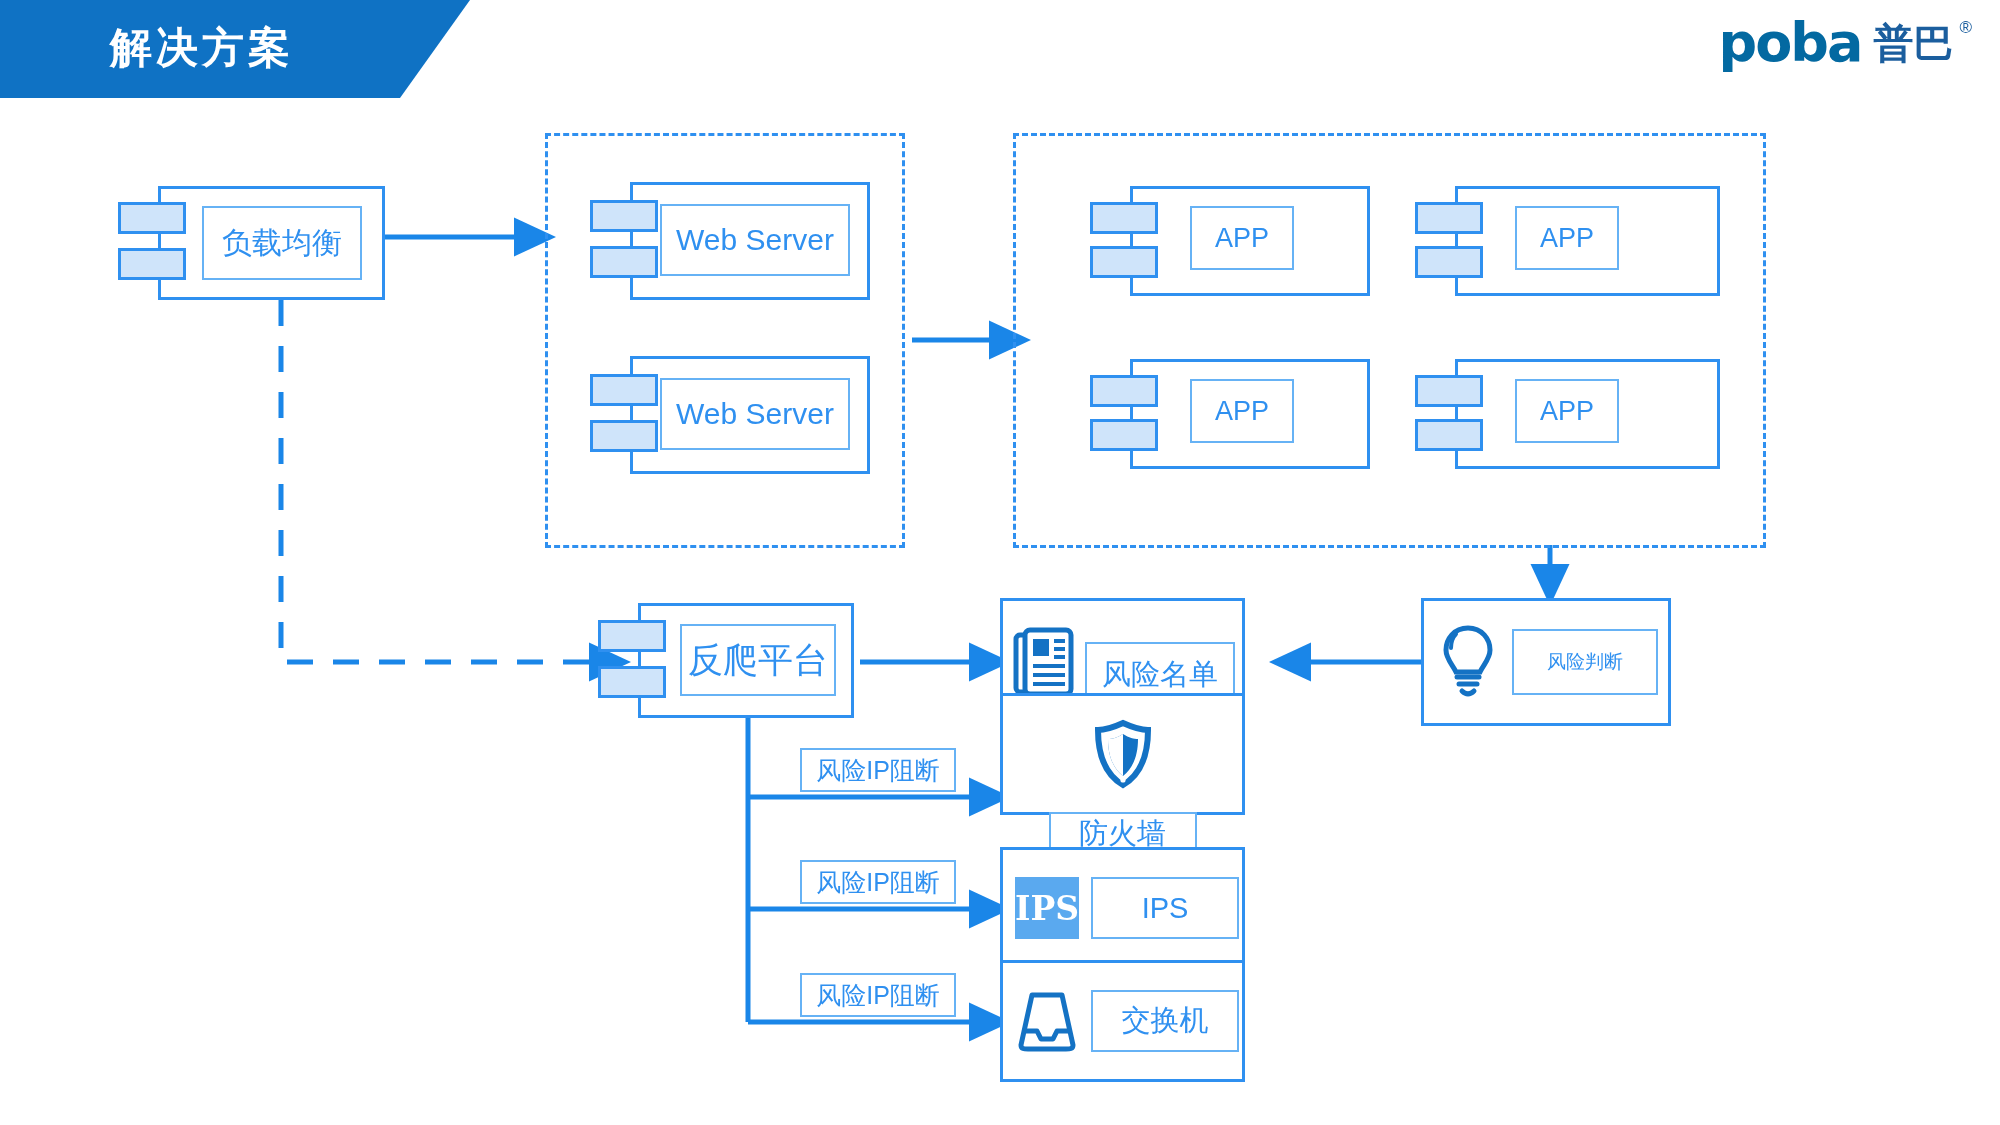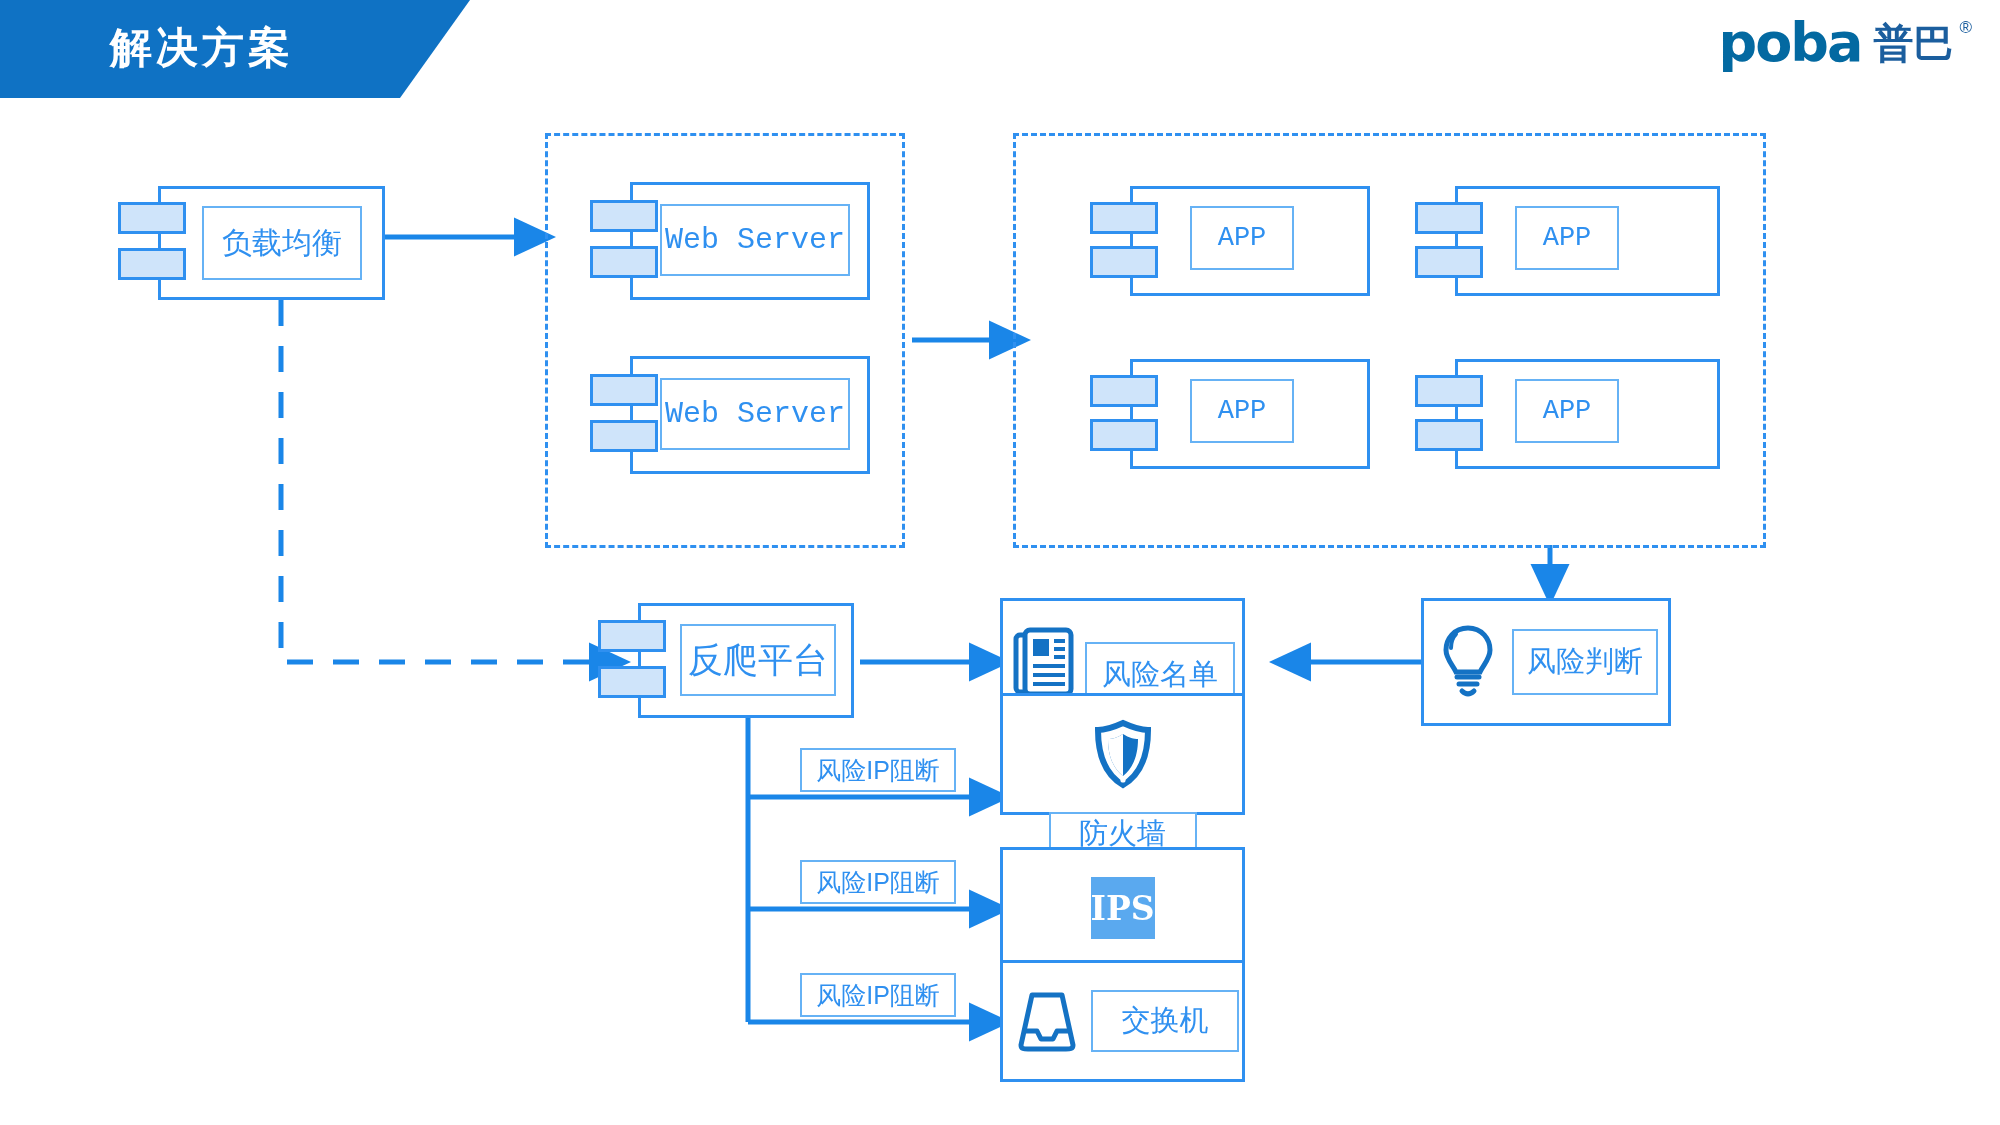--- a/index.html
+++ b/index.html
@@ -51,21 +51,21 @@
   
   .zone{
     position:absolute;
     border:3px dashed #2f90f0;
     box-sizing:border-box;
     z-index:1;
   }
 
   
   .uml{
-    position:absolute;z-index:2;font-family:Liberation Mono, monospace;
+    position:absolute;z-index:2;
   }
   .uml-body{
     position:absolute;left:40px;top:0;right:0;bottom:0;
     border:3px solid #2f90f0;background:#ffffff;box-sizing:border-box;
   }
   .uml-label{
     position:absolute;
     border:2px solid #66b2f5;background:#ffffff;box-sizing:border-box;
     display:flex;align-items:center;justify-content:center;
     color:#2f90f0;white-space:nowrap;
@@ -225,42 +225,42 @@
   <div class="devbox" style="left:1421px;top:598px;width:250px;height:128px;">
     <div class="icon" style="width:88px;height:100%;">
       <svg width="56" height="78" viewBox="0 0 56 78">
         <path d="M28 5 C14 5 6 16 6 27 C6 36 13 42 16 49 L40 49 C43 42 50 36 50 27 C50 16 42 5 28 5 Z" fill="none" stroke="#1472c4" stroke-width="5"></path>
         <path d="M16 11 C12 15 11 20 11 25" fill="none" stroke="#1472c4" stroke-width="4" stroke-linecap="round"></path>
         <path d="M17 54 L39 54" stroke="#1472c4" stroke-width="5" stroke-linecap="round"></path>
         <path d="M19 61 L37 61" stroke="#1472c4" stroke-width="5" stroke-linecap="round"></path>
         <path d="M22 68 Q28 74 34 68" fill="none" stroke="#1472c4" stroke-width="5" stroke-linecap="round"></path>
       </svg>
     </div>
-    <div class="devlabel" style="width:146px;height:66px;font-size:29px;">风险判断</div>
+    <div class="devlabel" style="width:146px;height:66px;font-size:19px;">风险判断</div>
   </div>
 
   <div class="wirelabel" style="left:800px;top:748px;width:156px;height:44px;">风险IP阻断</div>
   <div class="wirelabel" style="left:800px;top:860px;width:156px;height:44px;">风险IP阻断</div>
   <div class="wirelabel" style="left:800px;top:973px;width:156px;height:44px;">风险IP阻断</div>
 
   <div class="devbox" style="left:1000px;top:693px;width:245px;height:122px;flex-direction:column;">
     <div class="icon" style="width:88px;height:100%;">
       <svg width="62" height="70" viewBox="0 0 62 70">
         <path d="M31 4 C20 9 12 11 6 11 C6 38 14 56 31 66 C48 56 56 38 56 11 C50 11 42 9 31 4 Z" fill="none" stroke="#1472c4" stroke-width="6"></path>
         <path d="M31 15 C25 19 20 20 16 20 C16 38 22 50 31 57 C40 50 46 38 46 20 C42 20 37 19 31 15 Z" fill="#1472c4" stroke="none"></path>
         <path d="M31 15 C25 19 20 20 16 20 C16 38 22 50 31 57 Z" fill="#ffffff"></path>
         <circle cx="17" cy="16" r="2.6" fill="#ffffff"></circle>
         <circle cx="45" cy="16" r="2.6" fill="#ffffff"></circle>
         <circle cx="31" cy="61" r="2.6" fill="#ffffff"></circle>
       </svg>
     </div>
     <div class="devlabel" style="width:148px;height:62px;font-size:29px;">防火墙</div>
   </div>
 
-  <div class="devbox" style="left:1000px;top:847px;width:245px;height:122px;flex-direction:column;">
+  <div class="devbox" style="left:1000px;top:847px;width:245px;height:122px;">
     <div class="icon" style="width:88px;height:100%;">
       <div class="ips-badge" style="width:64px;height:62px;font-size:33px;">IPS</div>
     </div>
     <div class="devlabel" style="width:148px;height:62px;font-size:29px;">IPS</div>
   </div>
 
   <div class="devbox" style="left:1000px;top:960px;width:245px;height:122px;">
     <div class="icon" style="width:88px;height:100%;">
       <svg width="62" height="64" viewBox="0 0 62 64">
         <path d="M16 6 L46 6 L57 56 C57 60 54 60 50 60 L12 60 C8 60 5 60 5 56 Z" fill="none" stroke="#1472c4" stroke-width="5" stroke-linejoin="round"></path>

